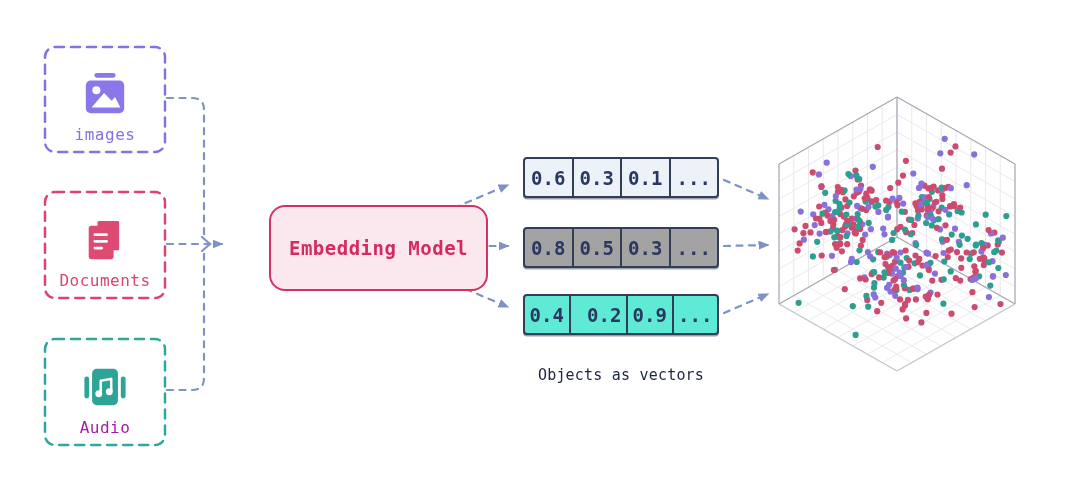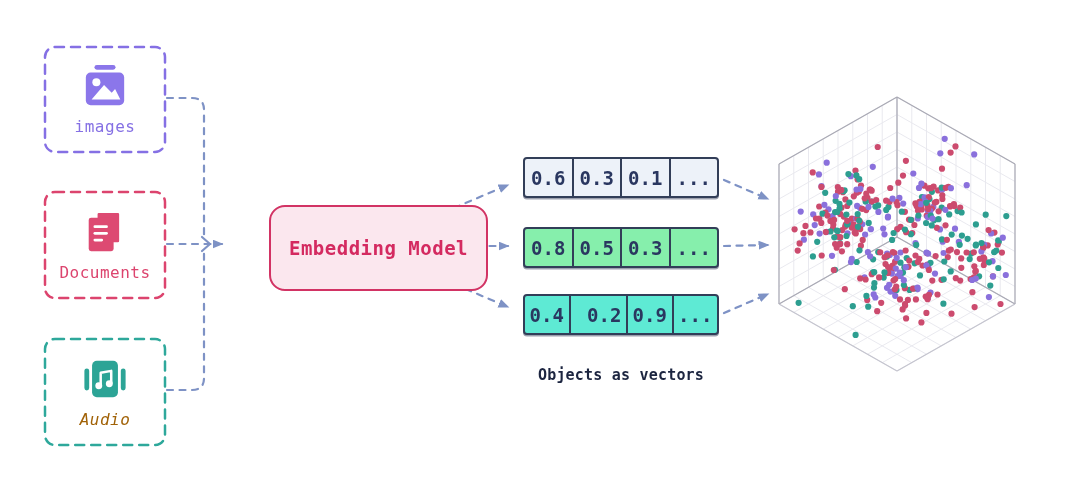--- a/index.html
+++ b/index.html
@@ -1,32 +1,32 @@
 <!DOCTYPE html>
 <html><head>
 <meta charset="utf-8">
 <style>
   html,body{margin:0;padding:0;background:#ffffff;}
   .canvas{position:relative;width:1080px;height:478px;background:#ffffff;overflow:hidden;
           font-family:"DejaVu Sans Mono","Liberation Mono",monospace;}
   #overlay{position:absolute;left:0;top:0;}
   .input-content{position:absolute;display:flex;flex-direction:column;align-items:center;
-                 justify-content:center;gap:4px;}
+                 justify-content:center;gap:4px;margin-top:8px;}
   .input-label{font-size:16px;font-weight:500;letter-spacing:.5px;}
   .model-box{position:absolute;left:233px;top:205px;width:215px;height:82px;border:2px solid;
              border-radius:16px;display:flex;align-items:center;justify-content:center;
              font-size:19px;font-weight:bold;letter-spacing:.5px;}
   .vector-row{position:absolute;left:523px;width:196px;height:41px;display:flex;border:2px solid;
               border-radius:4px;overflow:hidden;box-shadow:0 1.5px 0 rgba(35,45,75,.45);
               box-sizing:border-box;}
   .vcell{flex:1;display:flex;align-items:center;justify-content:center;font-size:19px;
          font-weight:bold;border-right:2px solid;}
   .vcell:last-child{border-right:none;}
   .caption{position:absolute;left:523px;top:366px;width:196px;text-align:center;font-size:15px;
-           font-weight:700;letter-spacing:.2px;}
+           font-weight:400;letter-spacing:.2px;}
 </style>
 </head>
 <body>
 
 <div class="canvas">
 
   <svg id="overlay" width="1080" height="478">
       <defs>
         <marker id="ah" markerWidth="12" markerHeight="10" refX="9.5" refY="4.5" orient="auto" markerUnits="userSpaceOnUse">
           <path d="M0 0 L11 4.5 L0 9 Z" fill="#7e92c5"></path>
@@ -559,34 +559,34 @@
     <span>
       <svg width="46" height="46" viewBox="0 0 48 48">
         <rect x="2.5" y="13" width="5" height="23" rx="2.5" fill="#2ca496"></rect>
         <rect x="40.5" y="13" width="5" height="23" rx="2.5" fill="#2ca496"></rect>
         <rect x="10.5" y="5" width="27" height="38" rx="5" fill="#2ca496"></rect>
         <path d="M19.5 31 V17.5 L30.5 15.5 V29" stroke="#ffffff" stroke-width="2.6" fill="none" stroke-linejoin="round"></path>
         <circle cx="17.5" cy="31" r="3.6" fill="#ffffff"></circle>
         <circle cx="28.5" cy="29" r="3.6" fill="#ffffff"></circle>
       </svg>
     </span>
-    <span class="input-label" style="color: #a16207; font-style: italic;">Audio</span>
+    <span class="input-label" style="color: #a21caf;">Audio</span>
   </div>
 
   <div class="model-box" style="border-color: rgb(210, 51, 100); background: rgb(251, 231, 238); color: rgb(212, 42, 96); margin-left: 36px;">
     <span>Embedding Model</span>
   </div>
 
   <div class="vector-row" style="top: 157px; border-color: rgb(50, 62, 88); background: rgb(237, 242, 249); color: rgb(42, 55, 96);">
     <div class="vcell" style="border-right-color: rgb(50, 62, 88);">0.6</div>
     <div class="vcell" style="border-right-color: rgb(50, 62, 88);">0.3</div>
     <div class="vcell" style="border-right-color: rgb(50, 62, 88);">0.1</div>
     <div class="vcell" style="border-right-color: rgb(50, 62, 88);">...</div>
   </div>
-  <div class="vector-row" style="top: 227px; border-color: rgb(50, 62, 88); background: #86efac; color: rgb(42, 55, 96);">
+  <div class="vector-row" style="top: 227px; border-color: rgb(50, 62, 88); background: #a3a3a3; color: rgb(42, 55, 96);">
     <div class="vcell" style="border-right-color: rgb(50, 62, 88);">0.8</div>
     <div class="vcell" style="border-right-color: rgb(50, 62, 88);">0.5</div>
     <div class="vcell" style="border-right-color: rgb(50, 62, 88);">0.3</div>
     <div class="vcell" style="border-right-color: rgb(50, 62, 88);">...</div>
   </div>
   <div class="vector-row" style="top: 294px; border-color: rgb(50, 62, 88); background: #5eead4; color: rgb(42, 55, 96); text-align: center;">
     <div class="vcell" style="border-right-color: rgb(50, 62, 88);">0.4</div>
     <div class="vcell" style="border-right-color: rgb(50, 62, 88); padding-left: 12px;">0.2</div>
     <div class="vcell" style="border-right-color: rgb(50, 62, 88);">0.9</div>
     <div class="vcell" style="border-right-color: rgb(50, 62, 88);">...</div>

